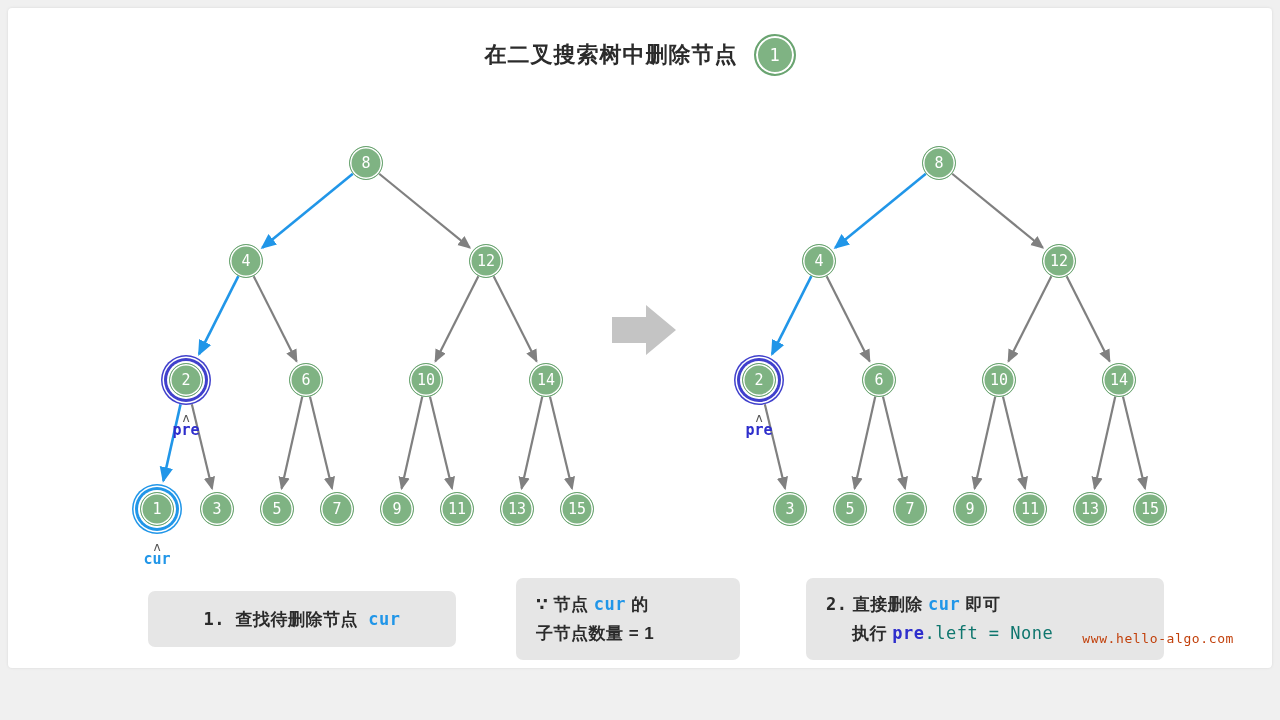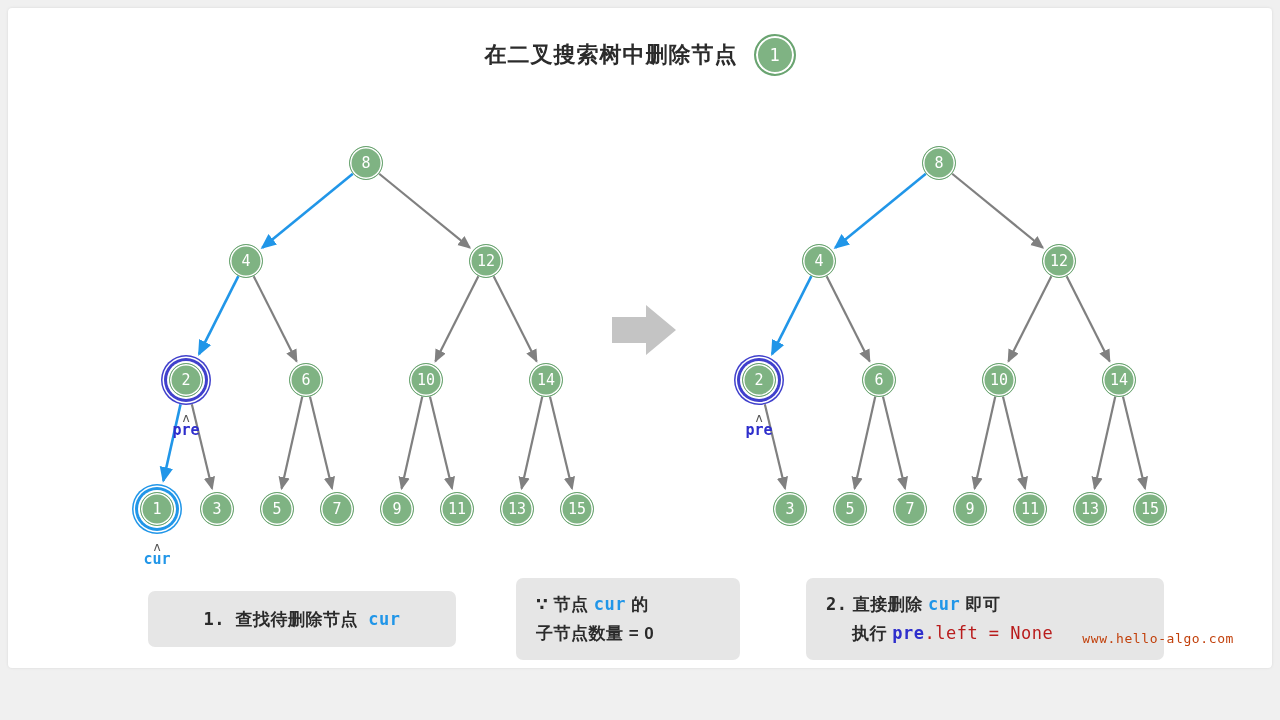--- a/index.html
+++ b/index.html
@@ -144,21 +144,21 @@
     justify-content: center;
   }
   .caption .line {
     display: flex;
     align-items: baseline;
     white-space: pre;
   }
   .mono { font-family: "DejaVu Sans Mono", monospace; }
   .c-cur  { color: #2196e8; font-weight: bold; }
   .c-pre  { color: #2e2ecc; font-weight: bold; }
-  .c-gray { color: #b91c1c; font-weight: normal; }
+  .c-gray { color: #0f766e; font-weight: normal; }
   .c-dark { color: #2b2b2b; }
 
   #caption-1 { left: 140px; top: 583px; width: 308px; height: 56px; align-items: center; }
   #caption-2 { left: 508px; top: 570px; width: 224px; height: 82px; align-items: flex-start; }
   #caption-3 { left: 798px; top: 570px; width: 358px; height: 82px; align-items: flex-start; }
 
   #caption-2 .line { font-size: 17px; }
   #caption-3 .line { font-size: 17px; }
   #caption-3 .line.l2 { padding-left: 26px; }
 
@@ -279,21 +279,21 @@
       <div class="line">
         <span class="mono c-dark">1.</span><span>&nbsp;&nbsp;</span><span>查找待删除节点</span><span>&nbsp;&nbsp;</span><span class="mono c-cur">cur</span>
       </div>
     </div>
 
     <div class="caption" id="caption-2">
       <div class="line">
         <span class="c-dark">∵</span><span>&nbsp;</span><span>节点</span><span>&nbsp;</span><span class="mono c-cur">cur</span><span>&nbsp;</span><span>的</span>
       </div>
       <div class="line" style="margin-top:6px;">
-        <span>子节点数量 = 0</span>
+        <span>子节点数量 = 1</span>
       </div>
     </div>
 
     <div class="caption" id="caption-3">
       <div class="line">
         <span class="mono c-dark">2.</span><span>&nbsp;</span><span>直接删除</span><span>&nbsp;</span><span class="mono c-cur">cur</span><span>&nbsp;</span><span>即可</span>
       </div>
       <div class="line l2" style="margin-top:6px;">
         <span>执行</span><span>&nbsp;</span><span class="mono c-pre">pre</span><span class="mono c-gray">.left = None</span>
       </div>

